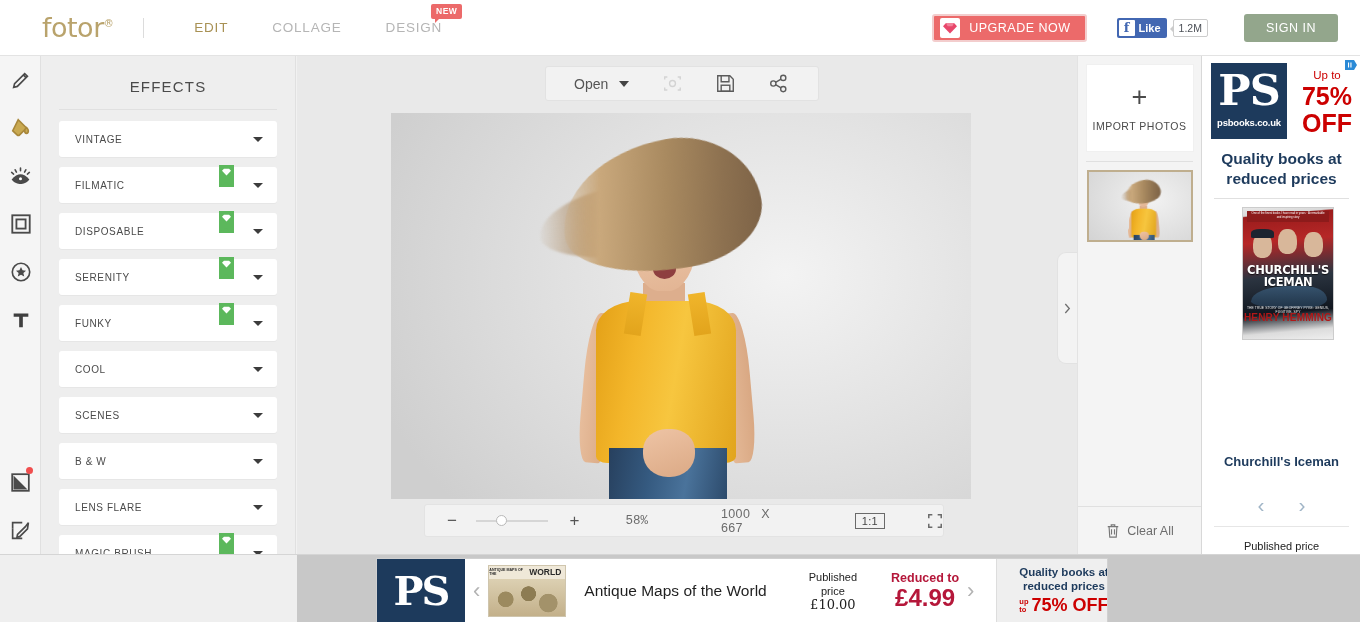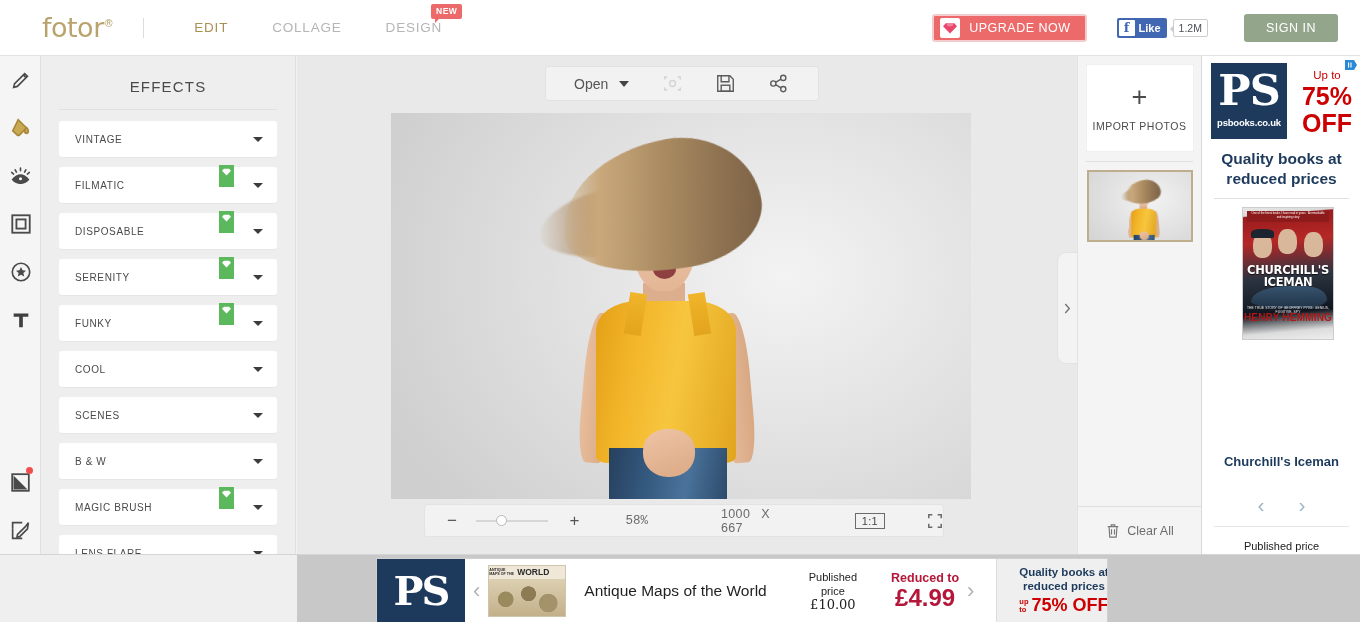--- a/index.html
+++ b/index.html
@@ -398,21 +398,21 @@
   }
   .bn-prev, .bn-next { color: #b3b3b3; font-size: 22px; padding: 0 8px; cursor: pointer; flex: none; }
   .bn-thumb {
     width: 78px; height: 52px; flex: none; position: relative; overflow: hidden;
     background: linear-gradient(180deg, #e8dcc2 0%, #cdb893 40%, #b9a47e 100%);
     border: 1px solid #cfc5ad;
   }
   .bn-thumb-hdr {
     position: absolute; top: 0; left: 0; right: 0; height: 13px;
     background: #efe8d8; font-size: 8.5px; font-weight: bold; color: #2a2a2a;
-    display: flex; align-items: center; justify-content: flex-end; padding-right: 16px;
+    display: flex; align-items: center; justify-content: flex-end; padding-right: 4px;
   }
   .bn-thumb-hdr .tiny { font-size: 3.6px; margin-right: 2px; line-height: 4px; text-align: left; }
   .bn-map {
     position: absolute; top: 13px; left: 0; right: 0; bottom: 0;
     background:
       radial-gradient(circle at 22% 55%, #9c8a5f 0 12%, transparent 13%),
       radial-gradient(circle at 52% 40%, #8d7c53 0 16%, transparent 17%),
       radial-gradient(circle at 78% 65%, #a3926a 0 14%, transparent 15%),
       linear-gradient(180deg, #dcd0b2, #c3b08a);
   }
@@ -590,30 +590,30 @@
   </div>
   <div class="effect-row">
     <span class="effect-label">SCENES</span>
     <span class="caret"></span>
   </div>
   <div class="effect-row">
     <span class="effect-label">B &amp; W</span>
     <span class="caret"></span>
   </div>
   <div class="effect-row">
+    <span class="effect-label">LENS FLARE</span>
+    <span class="caret"></span>
+  </div>
+  <div class="effect-row">
     <span class="effect-label">MAGIC BRUSH</span>
     <span class="ribbon">
       <svg width="9" height="8" viewBox="0 0 14 12" style="position:relative;z-index:2">
           <path d="M3 1h8l3 3.2L7 11.4 0 4.2z" fill="#fff"></path>
         </svg>
     </span>
-    <span class="caret"></span>
-  </div>
-  <div class="effect-row">
-    <span class="effect-label">LENS FLARE</span>
     <span class="caret"></span>
   </div>
 </div>
 
 <div class="canvas-area">
 
   <div class="canvas-toolbar">
     <div class="open-btn">
       <span>Open</span>
       <span class="open-caret"></span>

